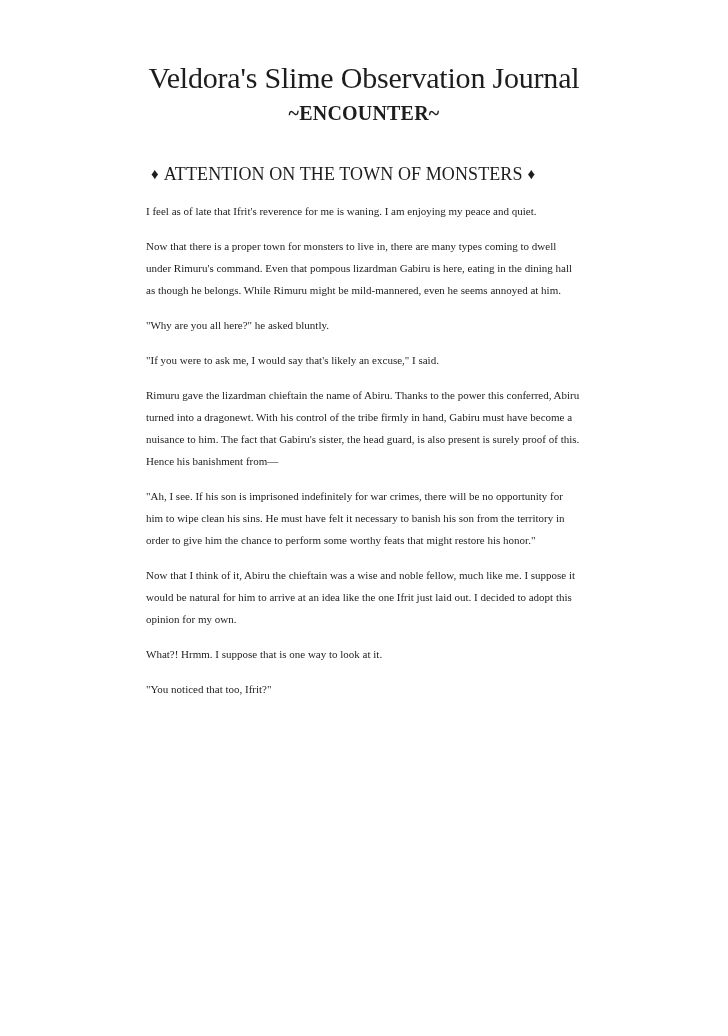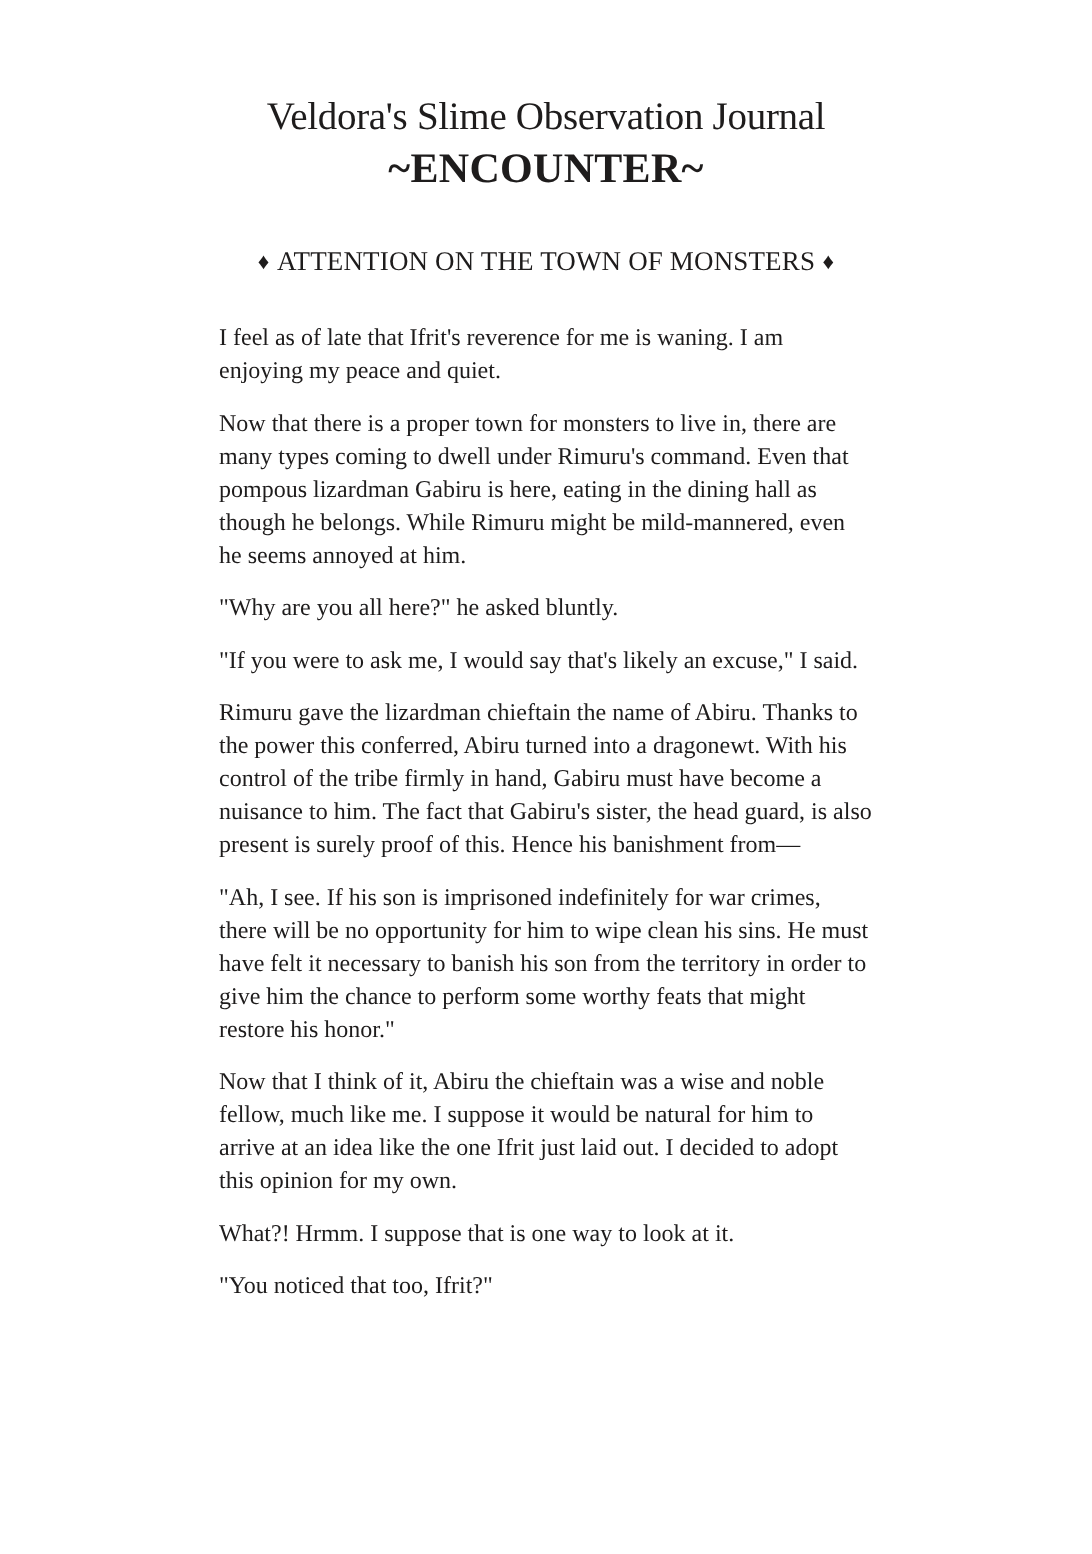--- a/index.html
+++ b/index.html
@@ -16,49 +16,48 @@
   }
   .page {
     width: 436px;
     margin: 0 auto;
     padding-top: 62px;
   }
   .title-block {
     text-align: center;
   }
   .title {
-    font-size: 26px;
+    font-size: 30px;
     line-height: 32px;
     font-weight: normal;
     letter-spacing: -0.2px;
   }
   .subtitle {
-    font-size: 28px;
+    font-size: 20px;
     line-height: 34px;
     font-weight: bold;
     margin-top: 2px;
     letter-spacing: 0.2px;
   }
   .section-heading {
     margin: 33px 0 0 0;
-    text-align: center;
     font-size: 18px;
     line-height: 22px;
     font-weight: normal;
     letter-spacing: 0.1px;
     white-space: nowrap;
   }
   .ornament {
     font-size: 15px;
     vertical-align: 1px;
     padding: 0 5px;
   }
   .body-text {
-    margin-top: 29px;
-    font-size: 16px;
+    margin-top: 15px;
+    font-size: 11px;
     line-height: 22px;
     text-align: left;
   }
   .body-text p {
     margin: 0 0 13px 0;
   }
 </style>
 </head>
 <body>
 

